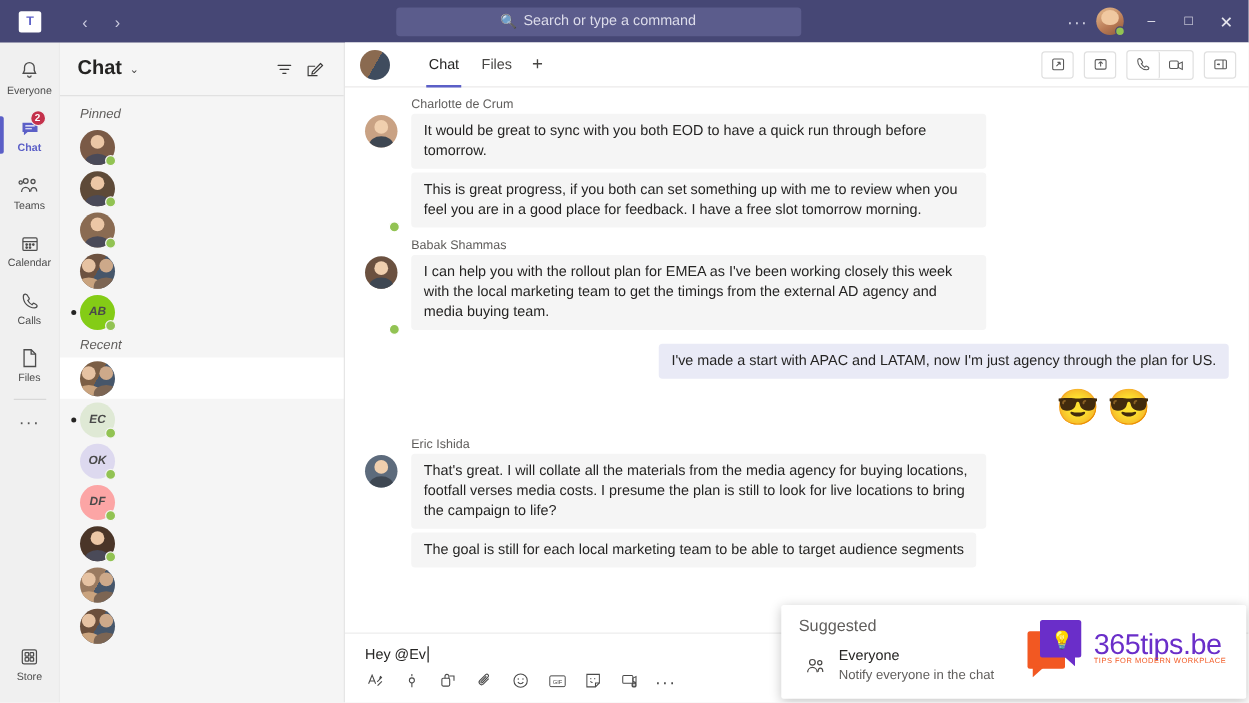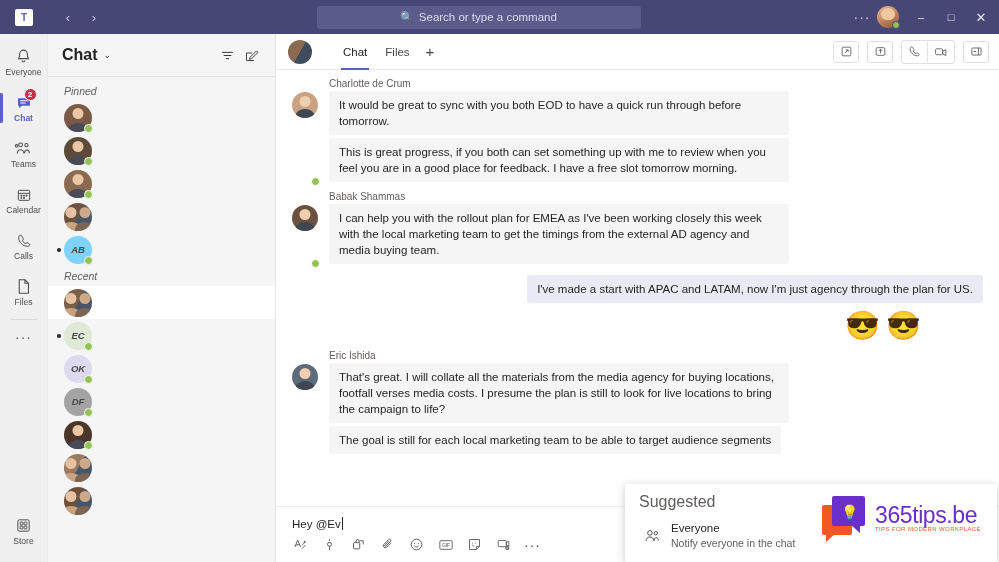--- a/index.html
+++ b/index.html
@@ -173,21 +173,21 @@
   .bubble.out { background: #e9eaf6; }
   .reactions { display: flex; gap: 6px; margin-top: 6px; margin-right: 62px; }
   .emoji { font-size: 28px; line-height: 28px; }
   .msg-eric { margin-top: 10px; }
 
   
   .suggest {
     position: absolute; left: 349px; top: 450px; width: 372px; background: #fff;
     box-shadow: 0 2px 9px rgba(0,0,0,.22); border-radius: 2px; z-index: 20; padding: 6px 0 8px;
   }
-  .sg-hdr { font-size: 16px; color: #605e5c; padding: 3px 0 6px 14px; }
+  .sg-hdr { font-size: 13px; color: #605e5c; padding: 3px 0 6px 14px; }
   .sg-item { display: flex; align-items: center; padding: 4px 14px; cursor: pointer; }
   .sg-ico { width: 26px; flex: 0 0 26px; display: flex; align-items: center; justify-content: center; color: #484644; }
   .sg-txt { margin-left: 6px; }
   .sg-title { font-size: 11.5px; color: #252423; line-height: 15px; }
   .sg-sub { font-size: 10.5px; color: #605e5c; line-height: 14px; }
 
   
   .compose { border-top: 1px solid #ededed; padding: 0; background: #fff; }
   .cp-input { padding: 10px 16px 4px 16px; font-size: 11.5px; color: #252423; min-height: 26px; display: flex; align-items: center;}
   .caret { display: inline-block; width: 1px; height: 13px; background: #252423; margin-left: 1px;
@@ -413,21 +413,21 @@
                 <span class="cl-time"></span>
               </div>
               <div class="cl-prev"></div>
             </div>
           </div>
           <div class="cl-item unread">
             <div class="cl-unread-dot">
               <span></span>
             </div>
             <div class="cl-av-wrap">
-              <div class="cl-av" style="background: #7dd3fc;">AB</div>
+              <div class="cl-av" style="background: #84cc16;">AB</div>
               <span class="cl-pres"></span>
             </div>
             <div class="cl-txt">
               <div class="cl-row1">
                 <span class="cl-name"></span>
                 <span class="cl-time"></span>
               </div>
               <div class="cl-prev"></div>
             </div>
           </div>
@@ -476,21 +476,21 @@
               <div class="cl-row1">
                 <span class="cl-name"></span>
                 <span class="cl-time"></span>
               </div>
               <div class="cl-prev"></div>
             </div>
           </div>
           <div class="cl-item">
             <div class="cl-unread-dot"></div>
             <div class="cl-av-wrap">
-              <div class="cl-av" style="background: #a3a3a3;">DF</div>
+              <div class="cl-av" style="background: #fca5a5;">DF</div>
               <span class="cl-pres"></span>
             </div>
             <div class="cl-txt">
               <div class="cl-row1">
                 <span class="cl-name"></span>
                 <span class="cl-time"></span>
               </div>
               <div class="cl-prev"></div>
             </div>
           </div>

